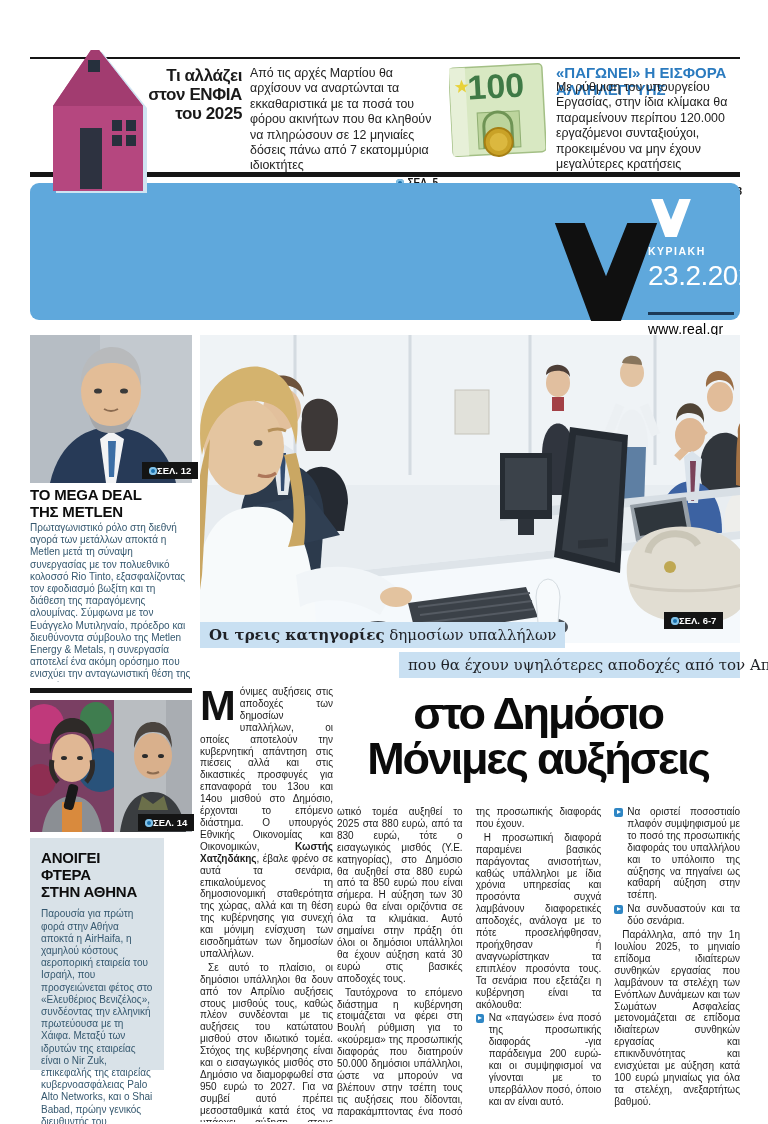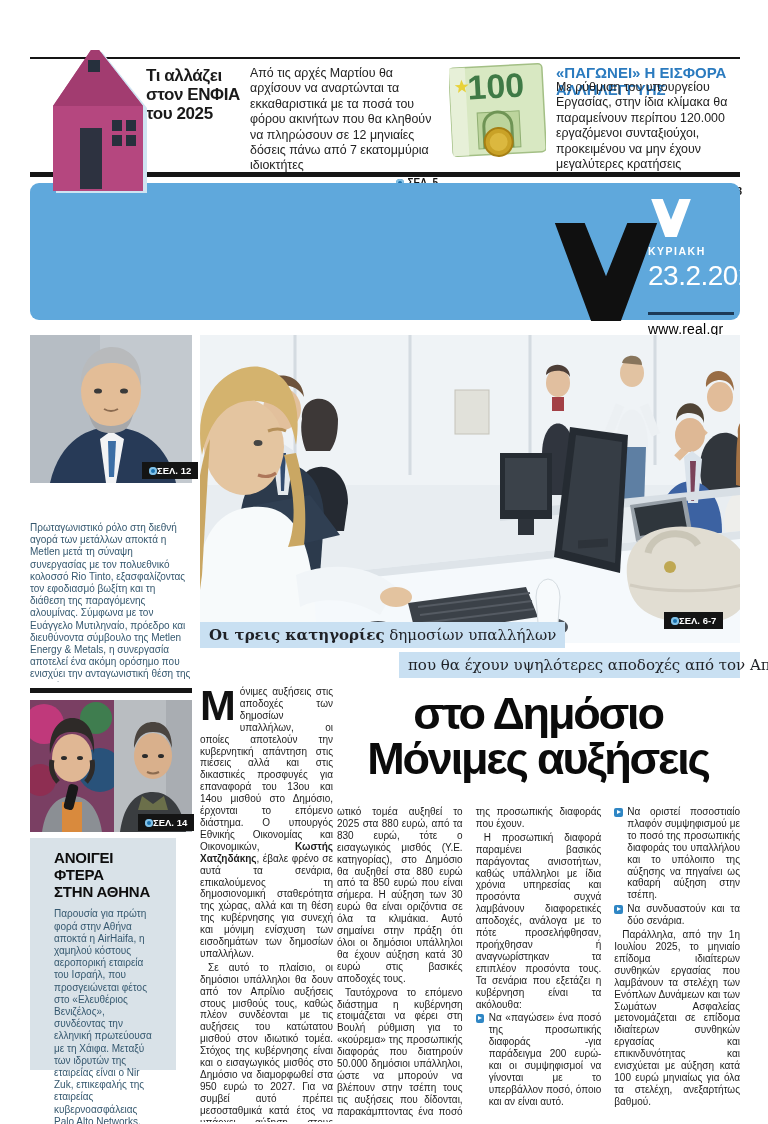--- a/index.html
+++ b/index.html
@@ -3,21 +3,21 @@
 <meta charset="utf-8">
 <style>
   html,body{margin:0;padding:0;background:#e9e9e9;}
   .page{position:relative;width:768px;height:1124px;background:#ffffff;overflow:hidden;
         font-family:"Liberation Sans",sans-serif;color:#1a1a1a;}
   .abs{position:absolute;}
 
   
   .rule-thin{left:30px;top:57px;width:710px;height:2px;background:#151515;}
   .rule-thick{left:30px;top:172px;width:710px;height:5px;background:#151515;}
-  .enfia-title{left:146px;top:66px;width:96px;font-weight:bold;
+  .enfia-title{left:146px;top:66px;width:96px;text-align:right;font-weight:bold;
                font-size:17px;line-height:1.12;letter-spacing:-0.4px;}
   .topbody{font-size:12.4px;line-height:1.24;color:#222;}
   .enfia-body{left:250px;top:66px;width:188px;}
   .pageref{display:flex;align-items:center;justify-content:flex-end;gap:4px;
            font-size:10px;font-weight:bold;color:#111;margin-top:3px;}
   .dot{display:inline-block;width:8px;height:8px;border-radius:50%;background:#1b72b0;
        box-shadow:inset 0 0 0 2px #85c2e6;flex:0 0 auto;}
   .tr-title{left:556px;top:64px;width:186px;font-size:15px;font-weight:bold;color:#2b7bbf;
             line-height:1.15;}
   .tr-body{left:556px;top:80px;width:186px;}
@@ -41,22 +41,22 @@
          font-weight:bold;font-size:9.5px;padding:3px 7px;white-space:nowrap;}
   .capstrip{background:#c9e0f2;font-family:"DejaVu Serif","Liberation Serif",serif;
             font-size:15px;color:#1f2126;padding:4px 9px;white-space:nowrap;}
   .capstrip .cb{font-weight:bold;}
   .kicker{left:399px;top:652px;width:341px;box-sizing:border-box;text-align:right;}
 
   
   .side-head{font-size:15px;font-weight:800;line-height:1.12;letter-spacing:-0.2px;color:#0d0d0d;}
   .side-body{font-size:10px;line-height:12.2px;color:#35586f;}
   .side-rule{left:30px;top:688px;width:162px;height:5px;background:#151515;}
-  .athens-box{left:30px;top:838px;width:146px;height:232px;background:#d9e2e8;
-              box-sizing:border-box;padding:12px 24px;}
+  .athens-box{left:30px;top:838px;width:134px;height:232px;background:#d9e2e8;
+              box-sizing:border-box;padding:12px 11px;}
 
   
   .headline{left:336px;top:692px;width:404px;text-align:center;font-weight:800;
             font-size:45px;line-height:0.99;letter-spacing:-2.2px;color:#0b0b0b;}
   .art{font-size:10px;line-height:11.9px;text-align:justify;color:#1c1c1c;}
   .art p{margin:0 0 2px 0;text-indent:8px;}
   .art p.first{text-indent:0;}
   .col1{left:200px;top:686px;width:133px;height:436px;overflow:hidden;}
   .colflow{left:337px;top:806px;width:403px;height:316px;overflow:hidden;
            column-count:3;column-gap:13px;}
@@ -144,20 +144,24 @@
     <path d="M51 52 C49 22 70 12 82 12 C98 12 113 24 111 52 C108 34 98 28 81 28 C64 28 54 36 51 52 Z" fill="#b8babc"></path>
     <path d="M58 76 C62 96 100 96 104 76 C100 92 96 98 81 98 C66 98 62 92 58 76 Z" fill="#a7a8aa"></path>
     <ellipse cx="68" cy="56" rx="4" ry="2.6" fill="#3a3a3a"></ellipse>
     <ellipse cx="94" cy="56" rx="4" ry="2.6" fill="#3a3a3a"></ellipse>
     <path d="M74 74 q7 4 14 0" stroke="#8b6b50" stroke-width="2" fill="none"></path>
   </svg>
   <div class="abs badge" style="left:142px;top:462px;z-index:6;">
     <span class="dot"></span>
     <span>ΣΕΛ. 12</span>
   </div>
+  <div class="abs side-head" style="left:30px;top:487px;width:162px;">
+    <div>ΤΟ MEGA DEAL</div>
+    <div>ΤΗΣ METLEN</div>
+  </div>
   <div class="abs side-body" style="left:30px;top:522px;width:162px;height:160px;overflow:hidden;">Πρωταγωνιστικό ρόλο στη διεθνή αγορά των μετάλλων αποκτά η Metlen μετά τη σύναψη συνεργασίας με τον πολυεθνικό κολοσσό Rio Tinto, εξασφαλίζοντας τον εφοδιασμό βωξίτη και τη διάθεση της παραγόμενης αλουμίνας. Σύμφωνα με τον Ευάγγελο Μυτιληναίο, πρόεδρο και διευθύνοντα σύμβουλο της Metlen Energy &amp; Metals, η συνεργασία αποτελεί ένα ακόμη ορόσημο που ενισχύει την ανταγωνιστική θέση της εταιρείας</div>
 
   <div class="abs side-rule"></div>
 
   <svg class="abs" style="left:30px;top:700px;" width="84" height="132" viewBox="0 0 84 132">
     <rect width="84" height="132" fill="#7a3f63"></rect>
     <circle cx="14" cy="24" r="20" fill="#c0397b"></circle>
     <circle cx="66" cy="18" r="16" fill="#3f7d4f"></circle>
     <circle cx="70" cy="70" r="22" fill="#29527a"></circle>
     <circle cx="10" cy="80" r="16" fill="#8e2e52"></circle>

